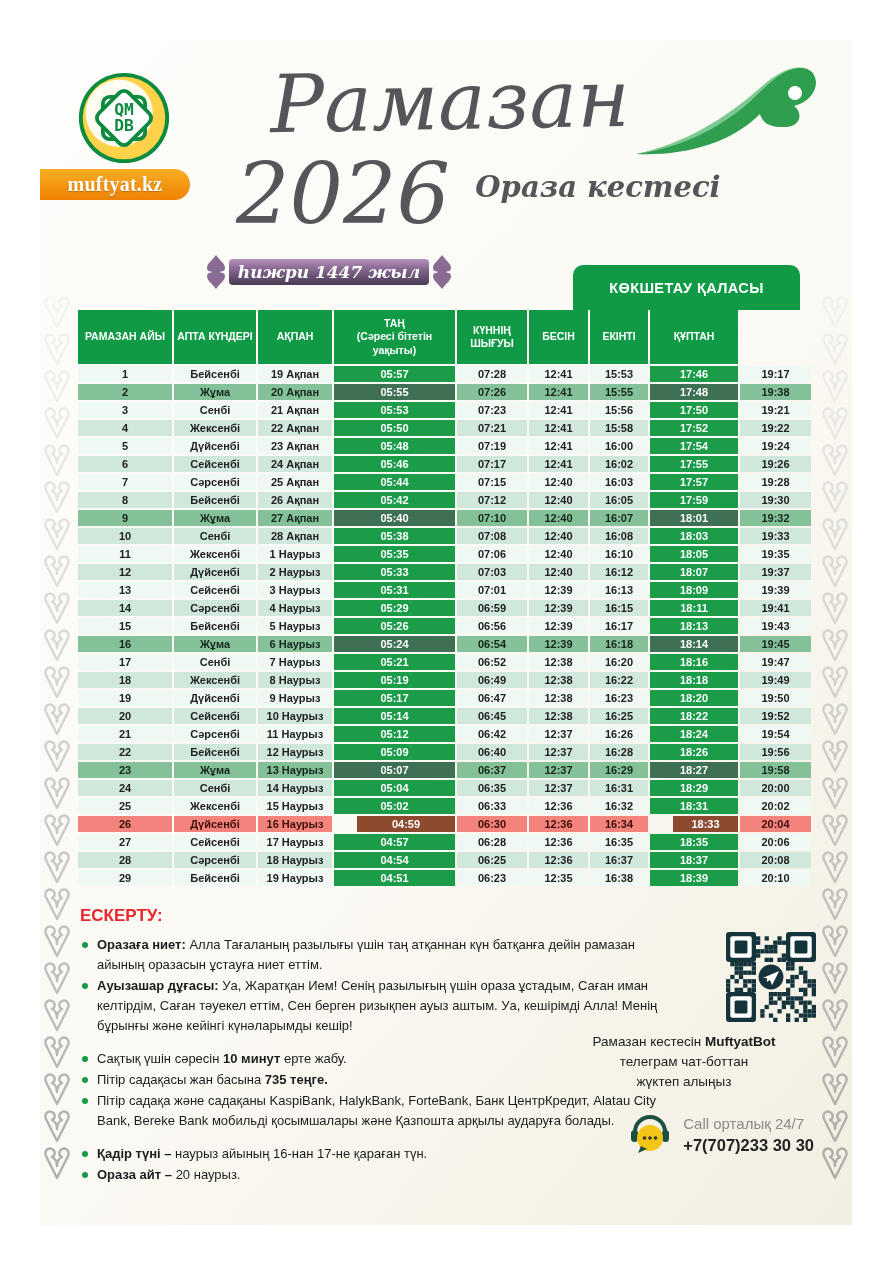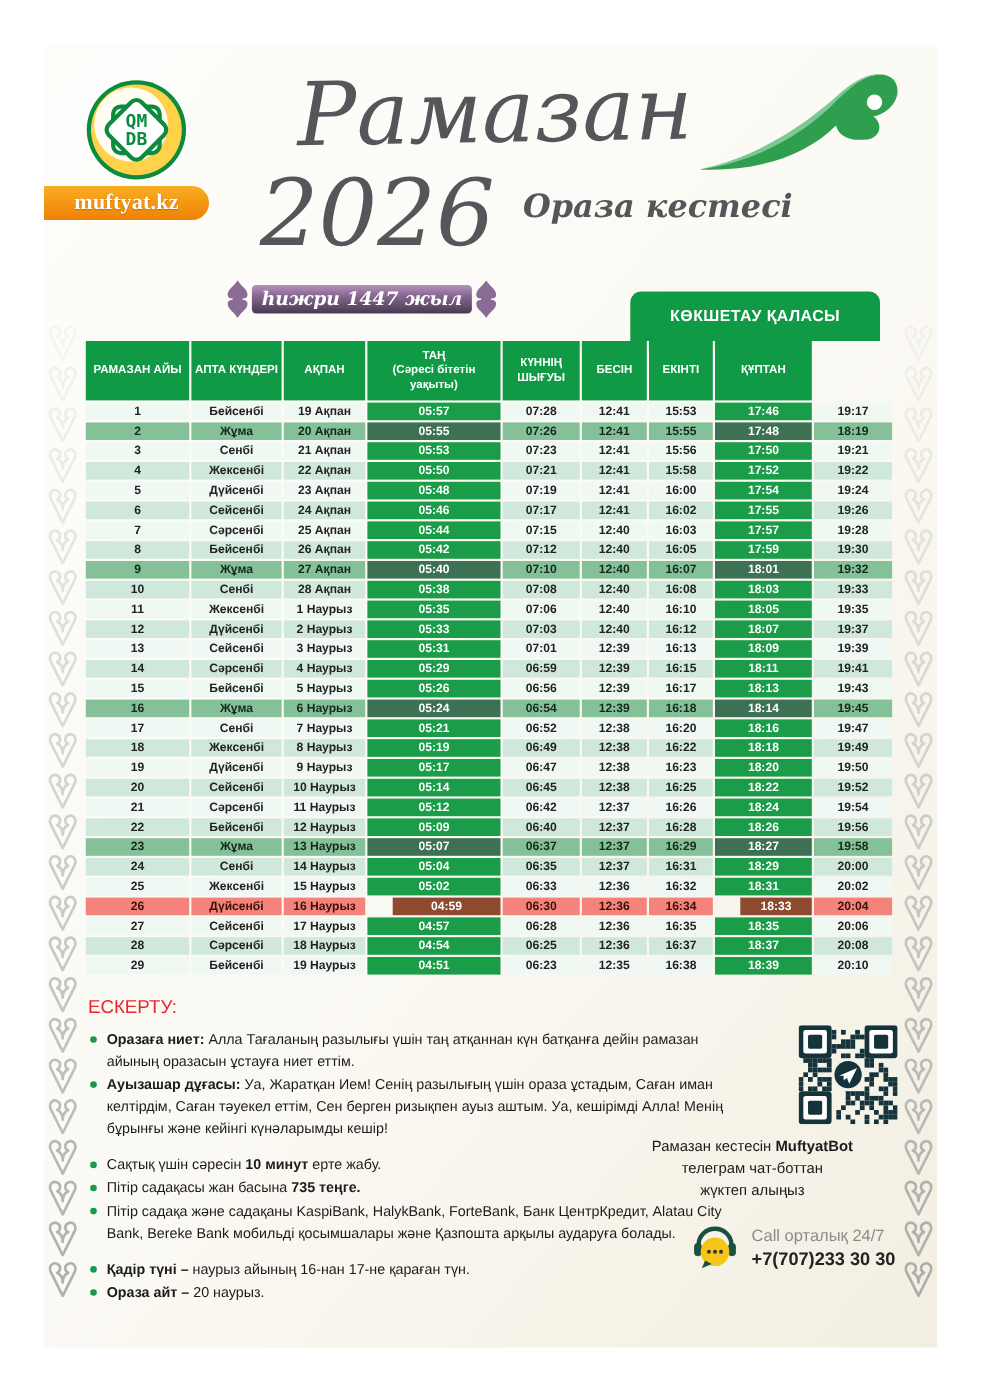--- a/index.html
+++ b/index.html
@@ -42,21 +42,21 @@
     overflow:hidden;white-space:nowrap;}
   .row-normal.odd  .cell.base{background:#f0f8f3;}
   .row-normal.even .cell.base{background:#cfe8db;}
   .row-normal .cell.time{background:#1a9c49;color:#fff;}
   .row-friday .cell.base{background:#84c098;color:#15271c;}
   .row-friday .cell.time{background:#3e7154;color:#fff;}
   .row-qadir .cell.base{background:#f4837b;color:#3a0f0a;}
   .row-qadir .cell.time{background:#8d4a2e;color:#fff;margin-left:23px;}
   
   #notes{position:absolute;left:40px;top:866px;width:585px;}
-  #notes-heading{color:#e8262b;font-size:17px;font-weight:normal;margin-bottom:9px;}
+  #notes-heading{color:#e8262b;font-size:17px;font-weight:bold;margin-bottom:9px;}
   .note-group{margin-bottom:13px;}
   .note-item{position:relative;padding-left:17px;font-size:13px;line-height:20px;color:#1c1c1c;margin-bottom:1px;}
   .note-item .dot{position:absolute;left:2px;top:7px;width:6px;height:6px;border-radius:50%;background:#169a47;}
   .note-item b{font-weight:bold;}
   
   #qr-wrap{position:absolute;left:686px;top:892px;width:90px;height:90px;}
   #qr-caption{position:absolute;right:38px;top:992px;width:260px;text-align:center;font-size:13.5px;
     line-height:20px;color:#1c1c1c;}
   #call-block{position:absolute;right:38px;top:1072px;display:flex;align-items:center;gap:10px;}
   #call-texts{text-align:left;}
@@ -308,21 +308,21 @@
           </div>
           <div class="t-row row-friday even">
             <div class="cell base">2</div>
             <div class="cell base">Жұма</div>
             <div class="cell base">20 Ақпан</div>
             <div class="cell time">05:55</div>
             <div class="cell base">07:26</div>
             <div class="cell base">12:41</div>
             <div class="cell base">15:55</div>
             <div class="cell time">17:48</div>
-            <div class="cell base">18:19</div>
+            <div class="cell base">19:38</div>
           </div>
           <div class="t-row row-normal odd">
             <div class="cell base">3</div>
             <div class="cell base">Сенбі</div>
             <div class="cell base">21 Ақпан</div>
             <div class="cell time">05:53</div>
             <div class="cell base">07:23</div>
             <div class="cell base">12:41</div>
             <div class="cell base">15:56</div>
             <div class="cell time">17:50</div>

